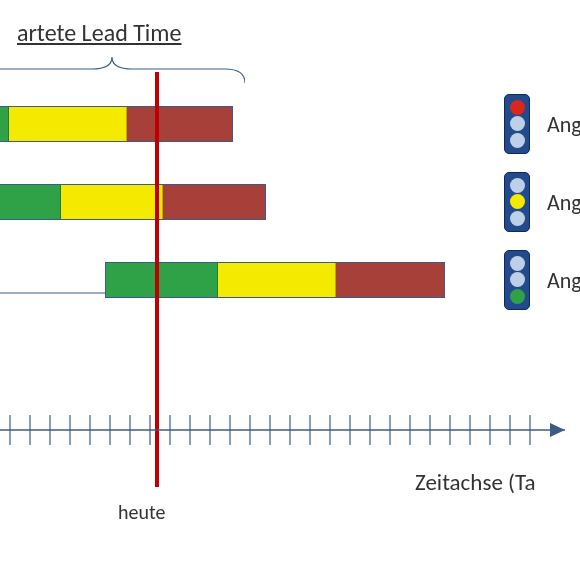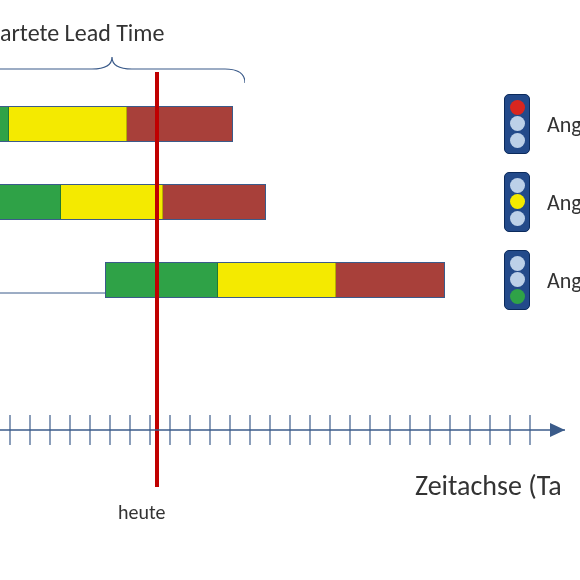--- a/index.html
+++ b/index.html
@@ -10,22 +10,23 @@
     background: #fff;
     font-family: Calibri, Arial, sans-serif;
     font-size: 20px;
     color: #333;
     position: relative;
     overflow: hidden;
   }
   .title {
     position: absolute;
     top: 18px;
-    left: 0;
+    left: 17px;
     font-size: 24px;
+    text-decoration: underline;
   }
   .brace {
     position: absolute;
     top: 55px;
     left: -20px;
     width: 265px;
     height: 30px;
     pointer-events: none;
   }
   .brace svg { display: block; }
@@ -85,21 +86,21 @@
   .heute {
     position: absolute;
     left: 118px;
     top: 500px;
     font-size: 20px;
   }
   .zeitachse {
     position: absolute;
     left: 415px;
     top: 468px;
-    font-size: 28px;
+    font-size: 23px;
     white-space: nowrap;
   }
   .lead-line {
     position: absolute;
     left: -20px;
     top: 292px;
     width: 130px;
     height: 1px;
   }
   .lead-line svg { display: block; }

